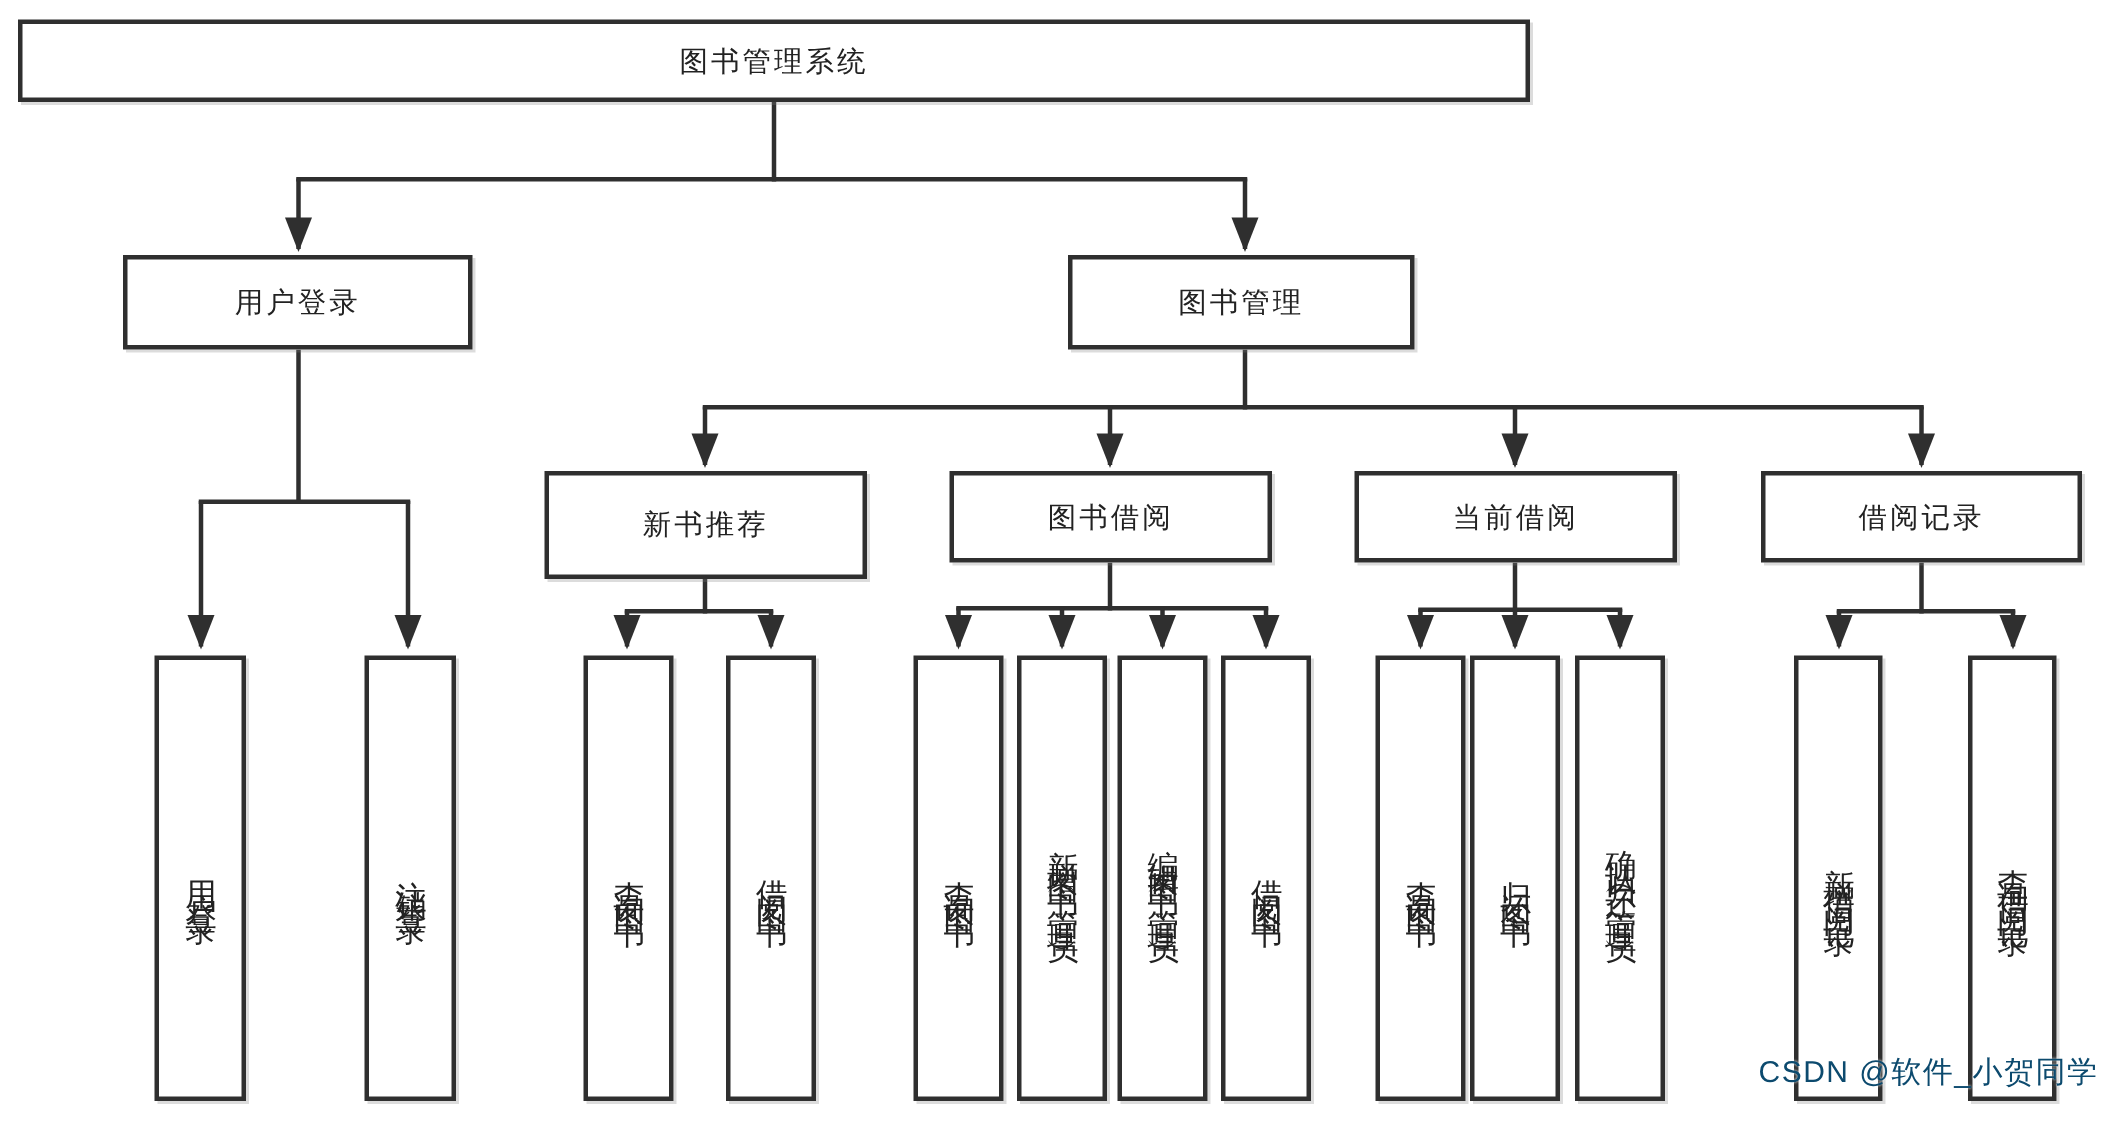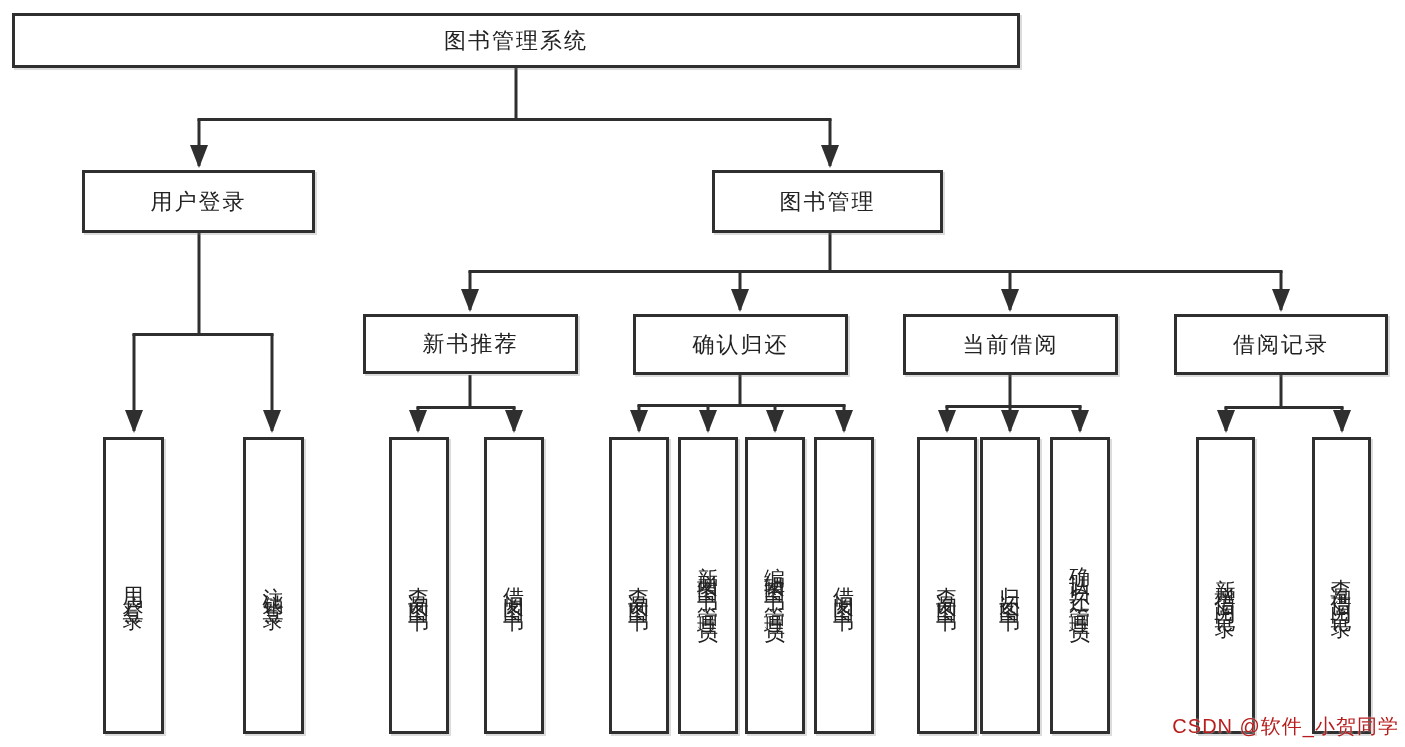--- a/index.html
+++ b/index.html
@@ -27,29 +27,29 @@
     background: #ffffff;
     border: 3px solid #2f2f2f;
     box-shadow: 2px 2px 0 rgba(130,130,130,0.28);
     display: flex;
     align-items: center;
     justify-content: center;
     z-index: 2;
     color: #222222;
   }
   .node .lbl {
-    font-size: 22px;
+    font-size: 19px;
     letter-spacing: 2px;
     white-space: nowrap;
   }
   
   .root-box   { left: 12px;   top: 13px;  width: 1008px; height: 55px; }
   .box-user-login { left: 82px;  top: 170px; width: 233px; height: 63px; }
   .box-book-mgmt  { left: 712px; top: 170px; width: 231px; height: 63px; }
-  .box-new-rec    { left: 363px; top: 314px; width: 215px; height: 60px; }
+  .box-new-rec    { left: 363px; top: 314px; width: 215px; height: 72px; }
   .box-borrow     { left: 633px; top: 314px; width: 215px; height: 61px; }
   .box-current    { left: 903px; top: 314px; width: 215px; height: 61px; font-family: Liberation Mono, monospace; }
   .box-record     { left: 1174px;top: 314px; width: 214px; height: 61px; }
   
   .leaf {
     top: 437px;
     width: 60px;
     height: 297px;
   }
   .leaf .lbl {
@@ -69,24 +69,24 @@
   .leaf-3c { left: 745px; }
   .leaf-3d { left: 814px; }
   .leaf-4a { left: 917px; }
   .leaf-4b { left: 980px; }
   .leaf-4c { left: 1050px; }
   .leaf-5a { left: 1196px; width: 59px; }
   .leaf-5b { left: 1312px; width: 59px; }
   #watermark {
     position: absolute;
     right: 6px;
-    bottom: 7px;
+    bottom: 19px;
     z-index: 3;
     font-size: 20px;
-    color: #b91c1c;
+    color: #0c4a6e;
     text-shadow: 0 0 2px #ffffff;
     letter-spacing: 1px;
     white-space: nowrap;
   }
 </style>
 </head>
 <body>
 
 <div id="canvas">
 
@@ -148,21 +148,21 @@
     <span class="lbl">用户登录</span>
   </div>
   <div class="node box-book-mgmt">
     <span class="lbl">图书管理</span>
   </div>
 
   <div class="node box-new-rec">
     <span class="lbl">新书推荐</span>
   </div>
   <div class="node box-borrow">
-    <span class="lbl">确认归还</span>
+    <span class="lbl">图书借阅</span>
   </div>
   <div class="node box-current">
     <span class="lbl">当前借阅</span>
   </div>
   <div class="node box-record">
     <span class="lbl">借阅记录</span>
   </div>
 
   <div class="node leaf leaf-1a">
     <span class="lbl">用户登录</span>

